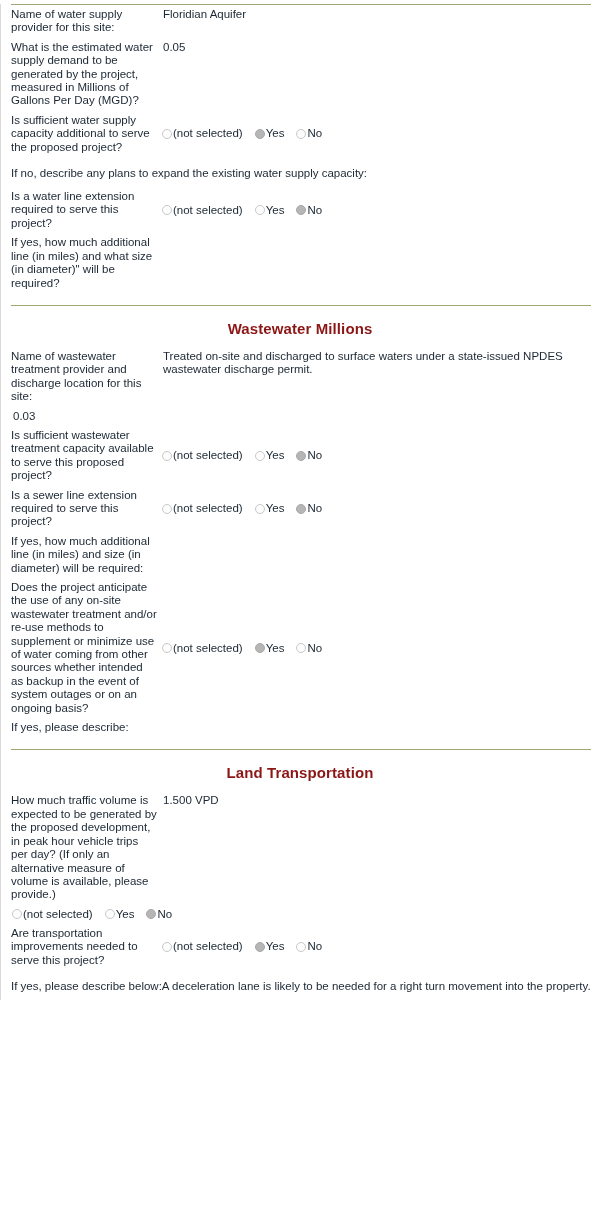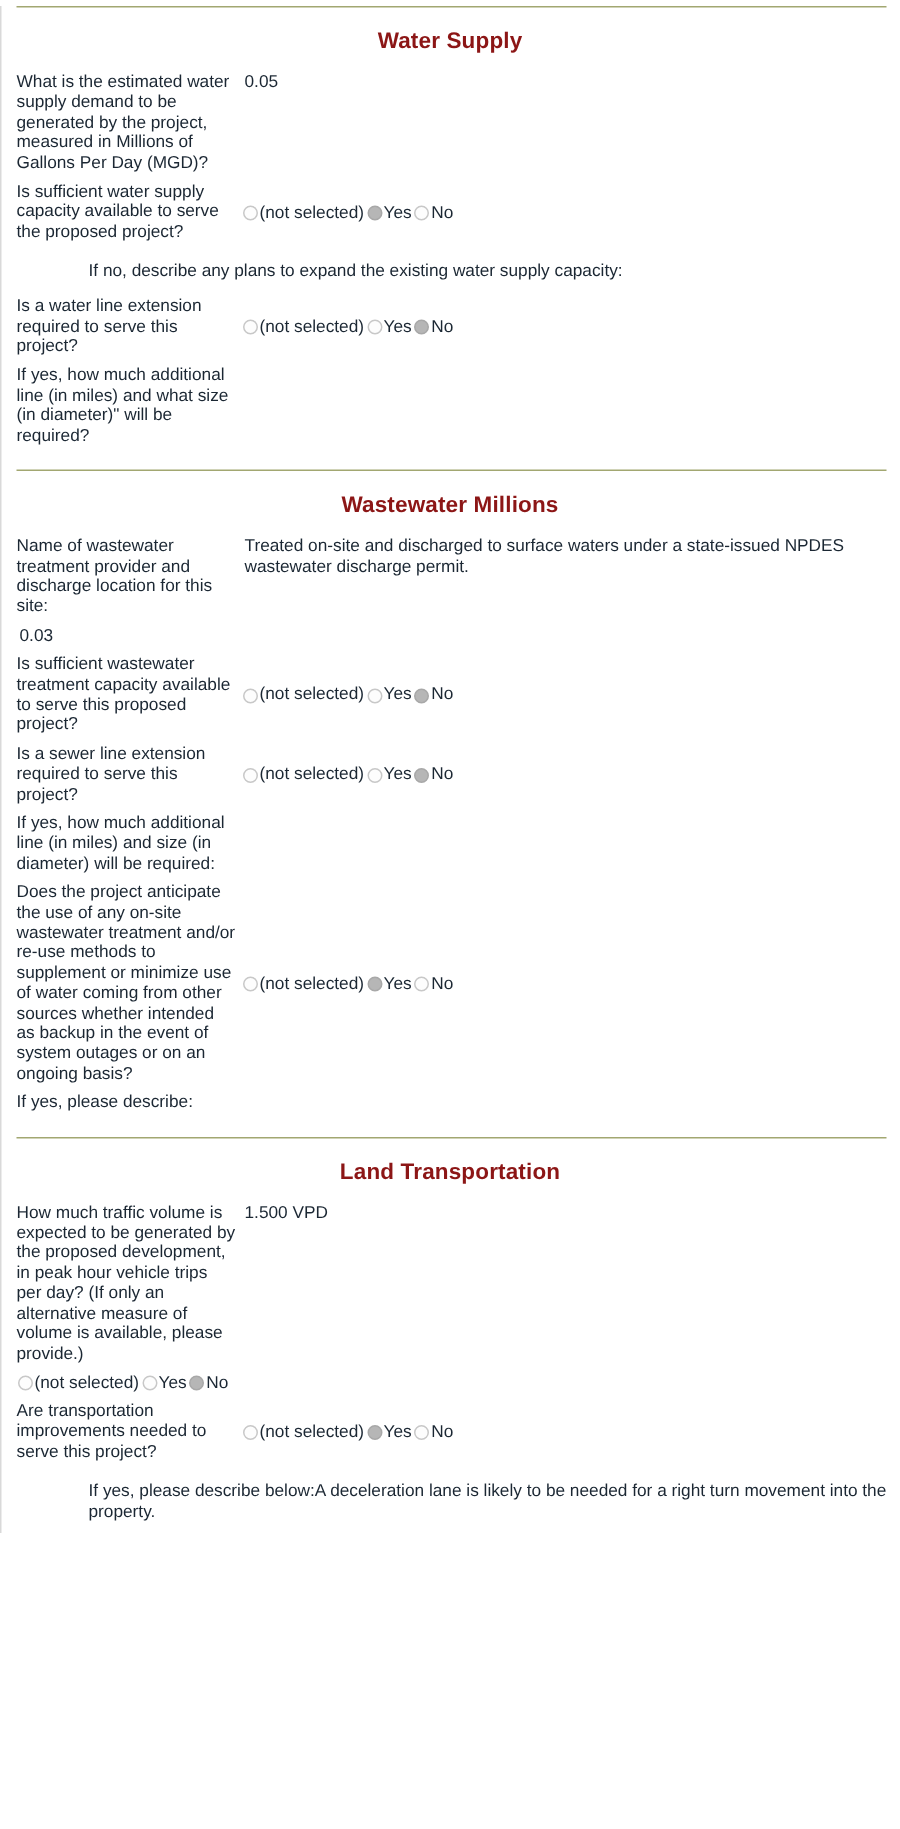--- a/index.html
+++ b/index.html
@@ -56,21 +56,20 @@
     font-size: 11.5px;
     line-height: 13.4px;
     padding-left: 2px;
   }
   .qvalue.blank { min-height: 1px; }
 
   .fullrow {
     padding: 9px 2px 7px 10px;
     font-size: 11.5px;
     line-height: 14px;
-    margin-left: 48px;
   }
 
   .radios {
     display: flex;
     align-items: center;
     flex: 1;
     font-size: 11.5px;
     line-height: 13px;
     padding-left: 1px;
   }
@@ -88,35 +87,38 @@
     background: #fdfdfd;
     box-sizing: border-box;
     margin-right: 1px;
     vertical-align: middle;
     flex: 0 0 auto;
   }
   .dot.on {
     background: #b6b6b6;
     border-color: #a8a8a8;
   }
-  .radio-label { padding-right: 2px; }
+  .radio-label { padding-right: 12px; }
 </style>
 </head>
 <body>
 
 <div class="page">
   <div class="rule top"></div>
   <div id="sections-root">
-      <div class="section-title">Water Supply</div>
+      <div class="qrow top-align">
+        <div class="qlabel">Name of water supply provider for this site:</div>
+        <div class="qvalue">Floridian Aquifer</div>
+      </div>
       <div class="qrow top-align">
         <div class="qlabel">What is the estimated water supply demand to be generated by the project, measured in Millions of Gallons Per Day (MGD)?</div>
         <div class="qvalue">0.05</div>
       </div>
       <div class="qrow">
-        <div class="qlabel">Is sufficient water supply capacity available to serve the proposed project?</div>
+        <div class="qlabel">Is sufficient water supply capacity additional to serve the proposed project?</div>
         <div class="radios">
           <span class="radio-opt">
             <span class="dot"></span>
             <span class="radio-label">(not selected)</span>
           </span>
           <span class="radio-opt">
             <span class="dot on"></span>
             <span class="radio-label">Yes</span>
           </span>
           <span class="radio-opt">

